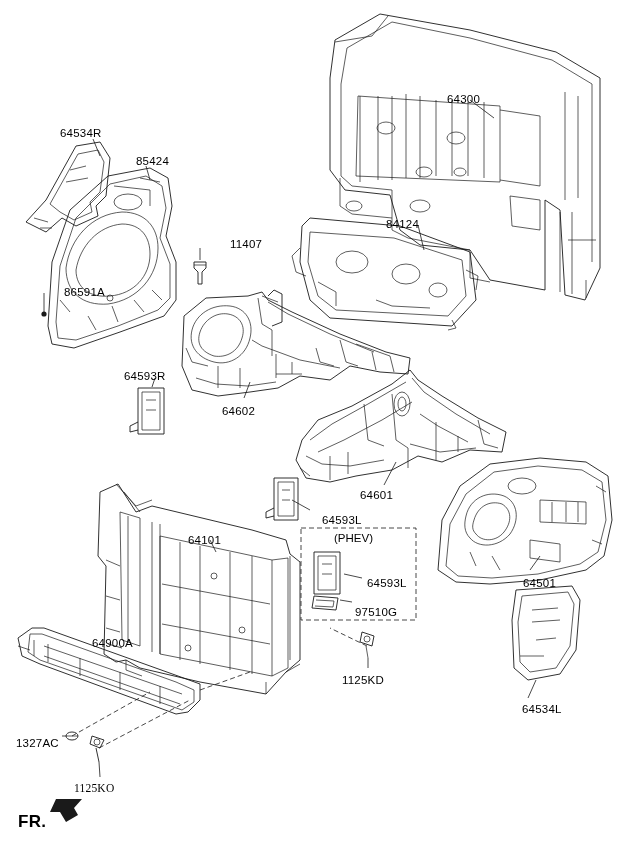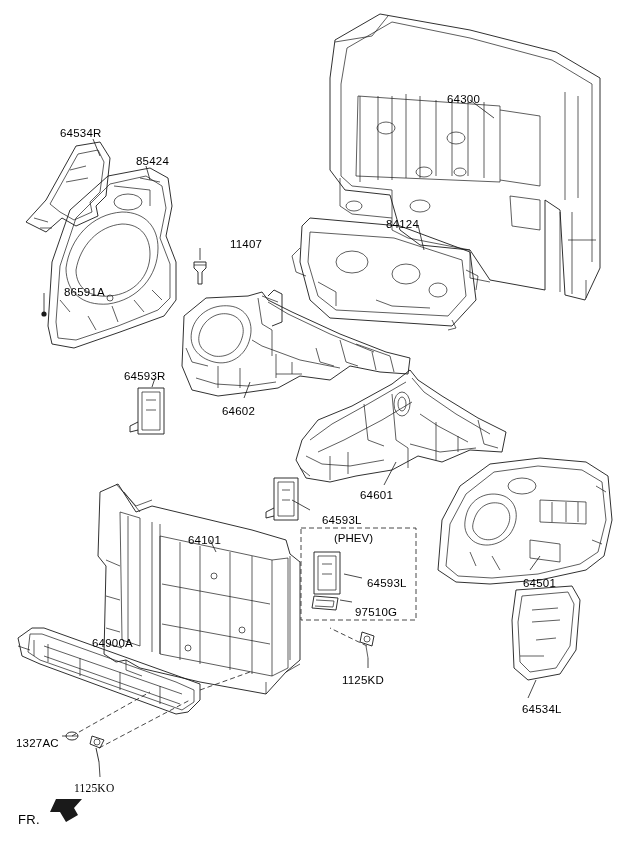--- a/index.html
+++ b/index.html
@@ -17,22 +17,22 @@
   }
   .label {
     position: absolute;
     font-size: 11.5px;
     color: #000000;
     white-space: nowrap;
     letter-spacing: 0.2px;
   }
   .fr-label {
     position: absolute;
-    font-size: 13px;
-    font-weight: normal;
+    font-size: 17px;
+    font-weight: bold;
     color: #000000;
     letter-spacing: 0.3px;
   }
   .phev-label {
     position: absolute;
     font-size: 11.5px;
     color: #000000;
     white-space: nowrap;
   }
   svg.art {

